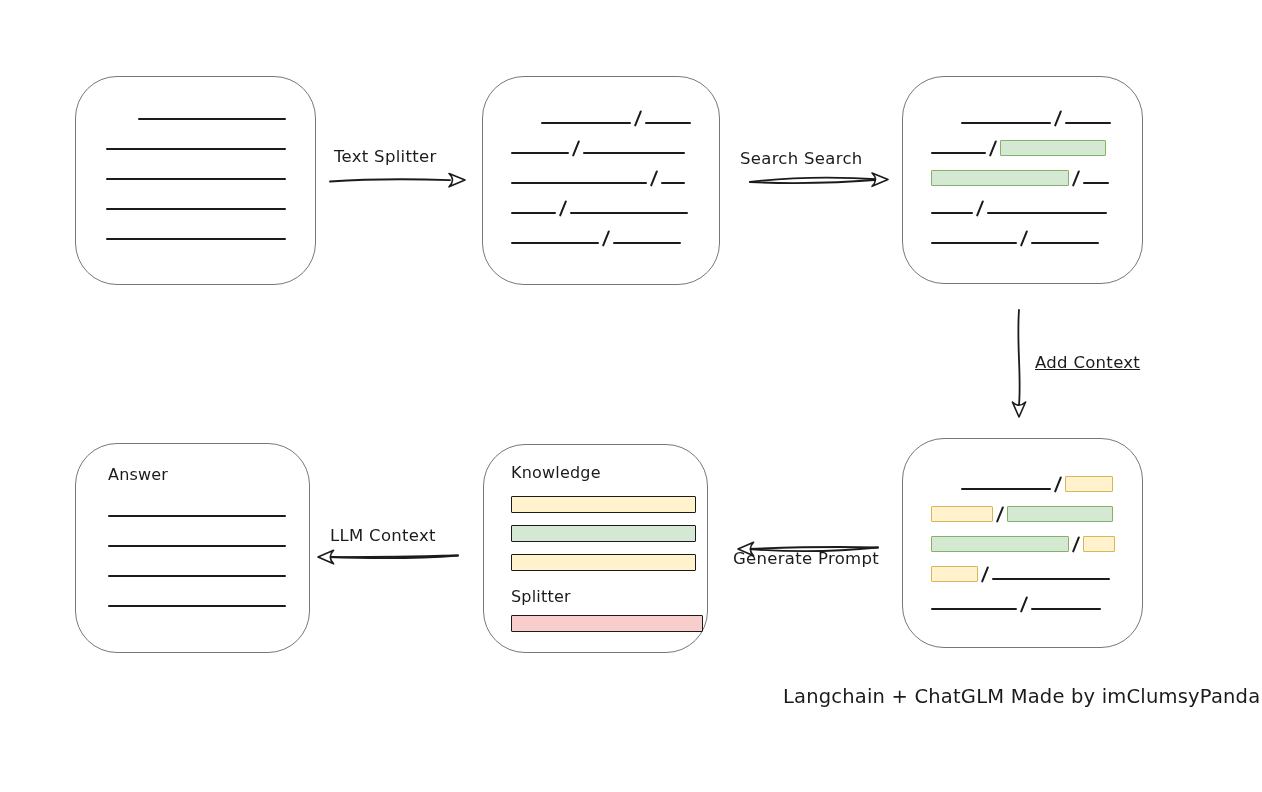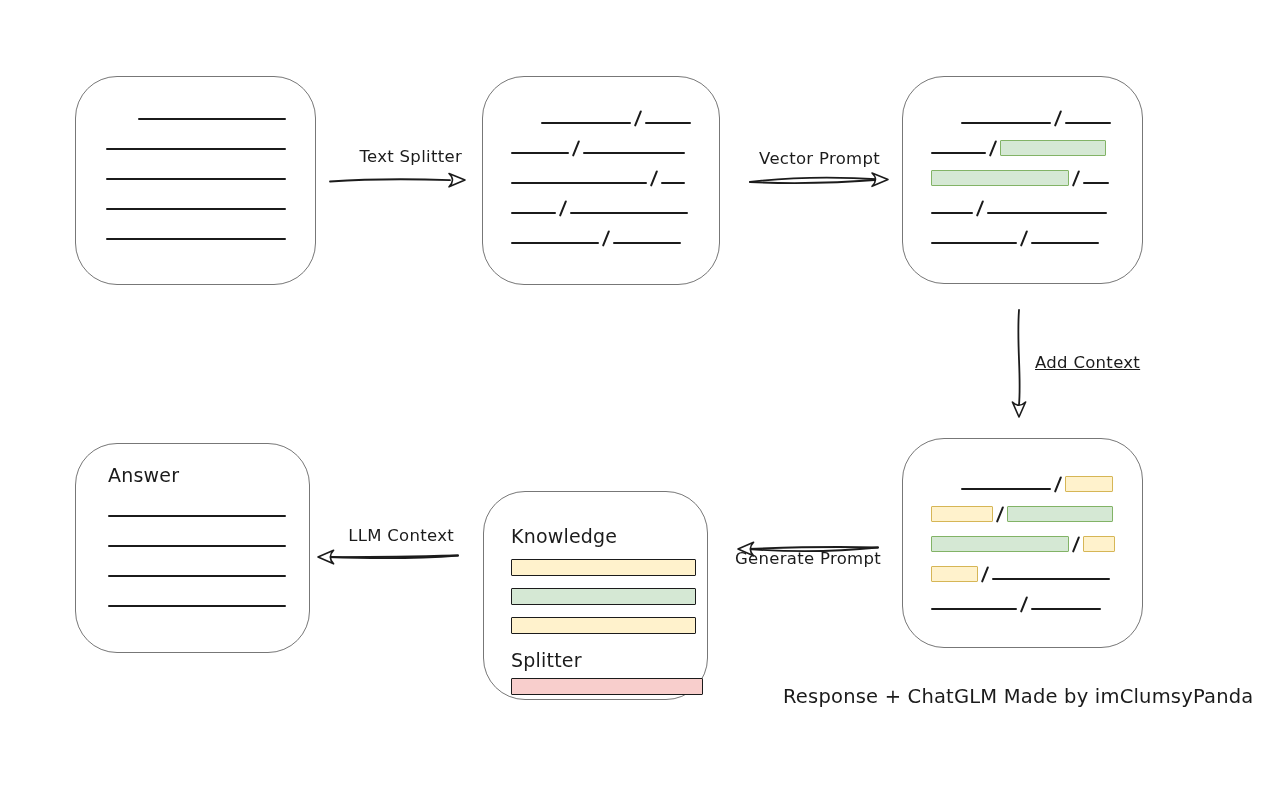--- a/index.html
+++ b/index.html
@@ -35,52 +35,52 @@
   }
   .chip {
     display: inline-block; height: 14px;
     box-sizing: content-box;
     border: 1.6px solid; margin-bottom: -1px; border-radius: 1px;
   }
   .chip-green  { background: var(--green-fill, #d5e8d4);  border-color: var(--green-border, #82b366); }
   .chip-yellow { background: var(--yellow-fill, #fff2cc); border-color: var(--yellow-border, #d6b656); }
   .chip-red    { background: var(--red-fill, #f8cecc);    border-color: var(--red-border, #b85450); }
   .box-title {
-    font-size: 19px; line-height: 20px; letter-spacing: .2px;
+    font-size: 16px; line-height: 20px; letter-spacing: .2px;
     white-space: nowrap;
   }
   .bar {
     height: 15px; width: 183px;
     box-sizing: content-box;
     border: 1.6px solid; border-radius: 1px;
     margin-bottom: 12px;
   }
   .question-bars .bar { width: 190px; margin-bottom: 0; }
   .arrow-label {
     position: absolute; font-size: 16.5px; letter-spacing: .3px;
-    white-space: nowrap; text-align: right;
+    white-space: nowrap; text-align: left;
   }
   .caption {
     position: absolute; left: 783px; top: 685px;
     font-size: 19.5px; letter-spacing: .2px; white-space: nowrap;
   }
   svg.arrows { position: absolute; left: 0; top: 0; pointer-events: none; }
   svg.arrows path { stroke: var(--ink, #1b1b1b); stroke-width: 1.8; fill: none; stroke-linecap: round; }
   svg.arrows path.head { fill: #ffffff; stroke-width: 1.6; stroke-linejoin: round; }
 
   
   #box-document { left: 75px;  top: 76px;  width: 241px; height: 209px; }
   #box-document .rows { padding: 14px 0 0 30px; }
   #box-chunks { left: 482px; top: 76px;  width: 238px; height: 209px; }
   #box-chunks .rows { padding: 18px 0 0 28px; }
   #box-matched { left: 902px; top: 76px;  width: 241px; height: 208px; }
   #box-matched .rows { padding: 18px 0 0 28px; }
   #box-context { left: 902px; top: 438px; width: 241px; height: 210px; }
   #box-context .rows { padding: 22px 0 0 28px; }
-  #box-prompt  { left: 483px; top: 444px; width: 225px; height: 209px; padding: 34px 0 0 27px; box-sizing: border-box; margin-top: 47px; }
+  #box-prompt  { left: 483px; top: 444px; width: 225px; height: 209px; padding: 18px 0 0 27px; box-sizing: border-box; }
   #box-prompt .knowledge-bars { margin-top: 13px; }
   #box-prompt .question-title { margin-top: 16px; }
   #box-prompt .question-bars { margin-top: 8px; }
   #box-answer  { left: 75px;  top: 443px; width: 235px; height: 210px; padding: 21px 0 0 32px; box-sizing: border-box; }
   #box-answer .rows { margin-top: 3px; }
 
   #label-text-splitter   { left: 334px;  top: 147px; width: 128px; }
   #label-vector-search   { left: 740px;  top: 149px; width: 140px; }
   #label-add-context     { left: 1035px; top: 353px; text-decoration: underline; }
   #label-generate-prompt { left: 733px;  top: 549px; width: 148px; }
@@ -230,26 +230,26 @@
         <div class="row">
           <span class="seg-line" style="width: 178px;"></span>
         </div>
         <div class="row">
           <span class="seg-line" style="width: 178px;"></span>
         </div>
       </div>
   </div>
 
   <div class="arrow-label" id="label-text-splitter">Text Splitter</div>
-  <div class="arrow-label" id="label-vector-search">Vector Prompt</div>
+  <div class="arrow-label" id="label-vector-search">Search Search</div>
   <div class="arrow-label" id="label-add-context">Add Context</div>
   <div class="arrow-label" id="label-generate-prompt">Generate Prompt</div>
   <div class="arrow-label" id="label-llm-response">LLM Context</div>
 
-  <div class="caption">Response + ChatGLM Made by imClumsyPanda</div>
+  <div class="caption">Langchain + ChatGLM Made by imClumsyPanda</div>
 
   <svg class="arrows" width="1262" height="792" viewBox="0 0 1262 792">
 
     <g>
       <path d="M330,181.5 C 375,178.5 418,179 450,180.2"></path>
       <path class="head" d="M449,173.5 L465,180 L449,186.8 Q456,180 449,173.5 Z"></path>
     </g>
 
     <g>
       <path d="M750,182 C 795,176.5 845,177 882,179.5"></path>

